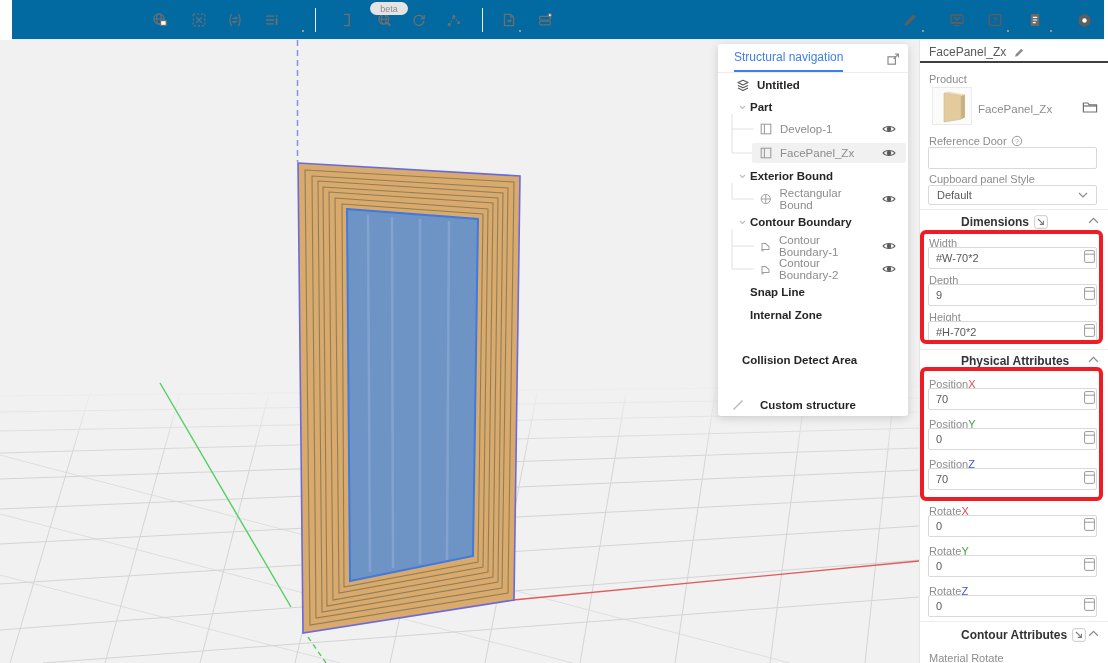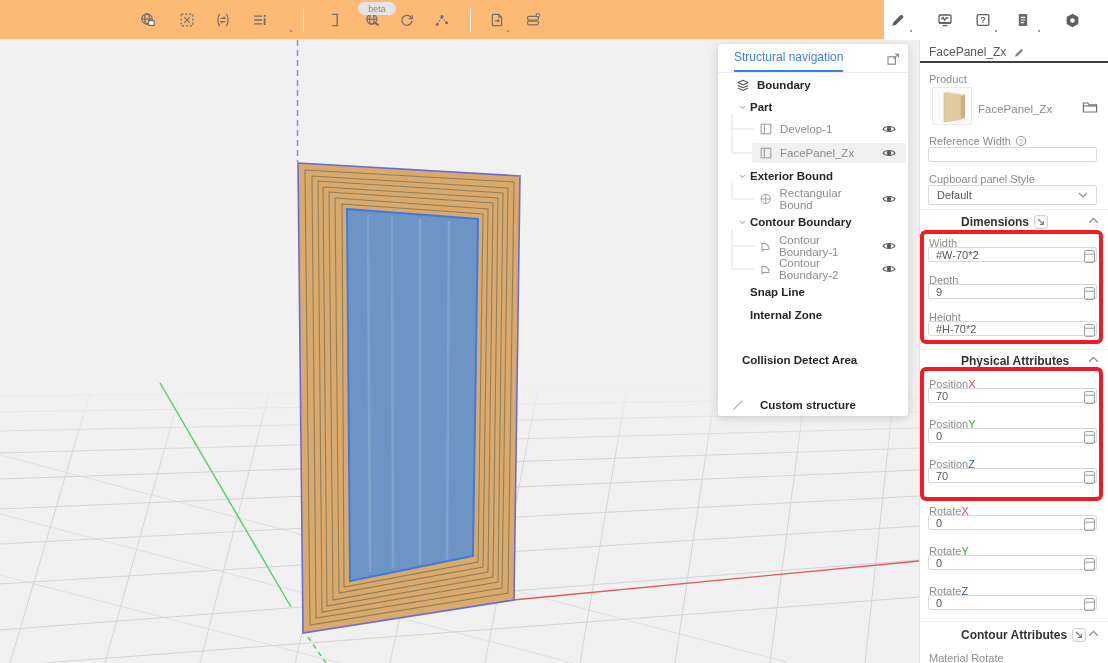--- a/index.html
+++ b/index.html
@@ -1,22 +1,22 @@
 <!DOCTYPE html>
 <html><head>
 <meta charset="utf-8">
 <style>
   * { margin:0; padding:0; box-sizing:border-box; }
   html,body { width:1108px; height:663px; overflow:hidden; background:#fff;
     font-family:"Liberation Sans", sans-serif; }
   .stage { position:relative; width:1108px; height:663px; }
 
   
-  .toolbar { position:absolute; left:0; top:0; width:884px; height:40px;
-    background:#fdba74; border-bottom:1px solid #ebebeb; z-index:30; }
+  .toolbar { position:absolute; left:12px; top:0; width:1092px; height:40px;
+    background:#0369a1; border-bottom:1px solid #ebebeb; z-index:30; }
   .tb { position:absolute; top:6px; width:28px; height:28px; display:flex;
     align-items:center; justify-content:center; border-radius:4px; cursor:pointer; }
   .tb-sep { position:absolute; top:8px; width:1px; height:24px; background:#ececec; }
   .tb-dot { position:absolute; width:2px; height:2px; background:#9a9a9a; }
   .beta { position:absolute; left:358px; top:2px; width:38px; height:13px;
     background:#e4e4e4; border-radius:7px; font-size:9px; color:#8c8c8c;
     display:flex; align-items:center; justify-content:center; z-index:31; }
 
   
   .viewport { position:absolute; left:0; top:40px; width:919px; height:623px;
@@ -46,21 +46,21 @@
 
   
   .props { position:absolute; left:919px; top:40px; width:189px; height:623px;
     background:#fff; border-left:1px solid #e5e5e5; z-index:25; }
   .rp-title { position:absolute; left:9px; top:5px; display:flex; gap:7px;
     align-items:center; font-size:12px; color:#595959; }
   .rp-darkline { position:absolute; left:0; top:21px; width:189px; height:2px; background:#3f3f3f; }
   .rp-div { position:absolute; left:0; width:189px; height:1px; background:#ededed; }
   .rp-label { position:absolute; left:9px; font-size:11px; color:#8c8c8c;
     display:flex; gap:4px; align-items:center; }
-  .rp-input { position:absolute; left:8px; width:169px; height:15px;
+  .rp-input { position:absolute; left:8px; width:169px; height:22px;
     border:1px solid #d9d9d9; border-radius:2px; font-size:11px; color:#595959;
     padding:0 22px 0 7px; background:#fff; font-family:"Liberation Sans",sans-serif; }
   .rp-suffix { position:absolute; right:13px; display:flex; }
   .rp-sec { position:absolute; left:9px; display:flex; gap:5px; align-items:center;
     font-size:12px; color:#333; font-weight:bold;padding-left:32px; }
   .rp-chev { position:absolute; right:9px; display:flex; cursor:pointer; }
   .rp-select { position:absolute; left:8px; width:169px; height:20px;
     border:1px solid #d9d9d9; border-radius:2px; font-size:11px; color:#595959;
     display:flex; align-items:center; justify-content:space-between;
     padding:0 8px; cursor:pointer; background:#fff; }
@@ -269,21 +269,21 @@
         <path d="M14 185V225M14 202H36M14 225H36"></path>
       </g>
     </svg>
 
     <div class="nav-row row-root" style="top:30px">
       <svg width="14" height="14" viewBox="0 0 14 14" fill="none" stroke="#595959" stroke-width="1.1" stroke-linejoin="round">
         <path d="M2 4.6L7 2.2l5 2.4L7 7z"></path>
           <path d="M2 7.4l5 2.4 5-2.4"></path>
           <path d="M2 10l5 2.4 5-2.4"></path>
         </svg>
-      <span class="lbl">Boundary</span>
+      <span class="lbl">Untitled</span>
     </div>
 
     <div class="nav-row row-sec" style="top:52px">
       <svg width="7" height="5" viewBox="0 0 7 5" fill="none" stroke="#bdbdbd" stroke-width="1.1">
           <path d="M1 1l2.5 2.5L6 1"></path>
         </svg>
       <span class="lbl">Part</span>
     </div>
     <div class="nav-row row-item" style="top:74px">
       <svg width="12" height="12" viewBox="0 0 12 12" fill="none" stroke="#9e9e9e" stroke-width="1.1">
@@ -400,21 +400,21 @@
       </svg>
     </div>
     <div class="rp-label" style="top:63px; left:58px; color:#8c8c8c; font-size:11.5px">FacePanel_Zx</div>
     <span style="position:absolute; right:10px; top:60px">
       <svg width="16" height="13" viewBox="0 0 16 13" fill="none" stroke="#707070" stroke-width="1.2">
         <path d="M1.4 2h4.4l1.4 1.8h7.4V11H1.4z"></path>
           <path d="M1.4 5h13.2"></path>
         </svg></span>
 
     <div class="rp-label" style="top:95px">
-      <span>Reference Width</span>
+      <span>Reference Door</span>
       <svg width="12" height="12" viewBox="0 0 12 12" fill="none" stroke="#9b9b9b" stroke-width="1">
         <circle cx="6" cy="6" r="4.7"></circle>
         <text x="6" y="8.6" text-anchor="middle" font-size="7" fill="#9b9b9b" stroke="none" font-family="Liberation Sans, sans-serif">?</text>
         </svg>
     </div>
     <input class="rp-input" style="top: 107px; padding-right: 7px;" value="">
 
     <div class="rp-label" style="top:133px">Cupboard panel Style</div>
     <div class="rp-select" style="top:145px">
       <span>Default</span>

